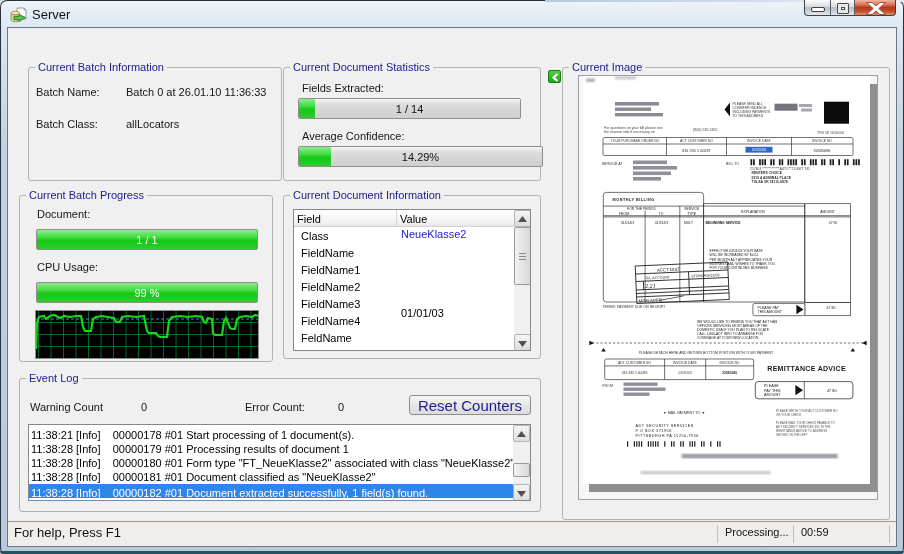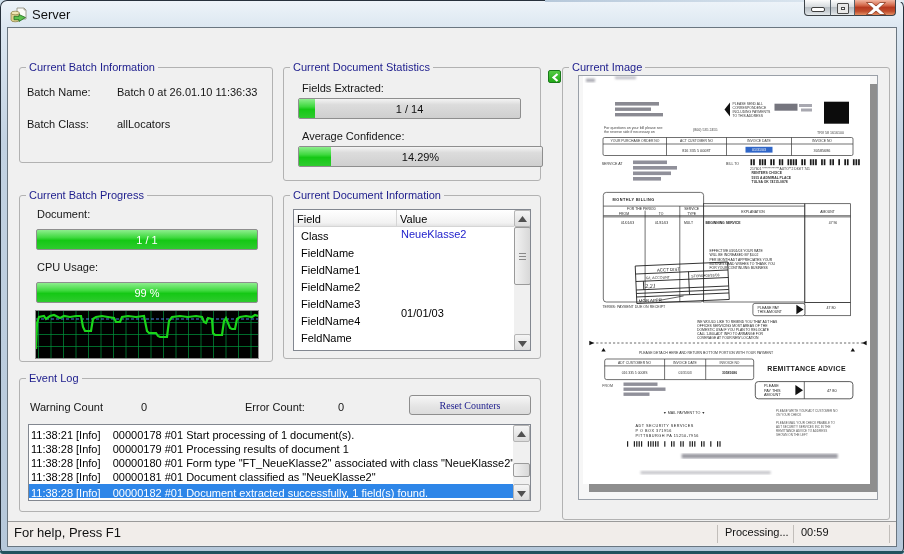--- a/index.html
+++ b/index.html
@@ -33,22 +33,22 @@
 .pbar .ptext { position:absolute; width:100%; text-align:center; top:4px; font-size:11px; color:#101010; }
 .pbar.full { background:linear-gradient(to bottom,#8dee8d 0%,#3fd93f 40%,#15c815 55%,#2ecb2e 100%); }
 .pbar.full .ptext { color:#fff; }
 
 .lv { position:absolute; background:#fff; border:1px solid #828790; }
 
 .sb { position:absolute; width:17px; background:#f0f0f0; }
 .sbbtn { position:absolute; left:0; width:17px; height:17px; background:linear-gradient(to bottom,#f5f5f5,#dcdcdc); border:1px solid #b5b5b5; border-radius:2px; }
 .sbthumb { position:absolute; left:0; width:17px; background:linear-gradient(to right,#f2f2f2,#d8d8d8); border:1px solid #9a9a9a; border-radius:2px; }
 button#reset { position:absolute; left:389px; top:16px; width:122px; height:20px; border:1px solid #8e8e8e; border-radius:3px;
-  background:linear-gradient(to bottom,#f6f6f6,#e4e4e4 60%,#dcdcdc); font-family:Liberation Serif, serif;
-  font-size:10px; color:#1c1c8c; }
+  background:linear-gradient(to bottom,#f6f6f6,#e4e4e4 60%,#dcdcdc); font-family:Liberation Sans, sans-serif;
+  font-size:15px; color:#1c1c8c; }
 </style>
 </head>
 <body>
 <div id="win"></div>
 <div style="position:absolute;left:545px;top:0;width:359px;height:2px;background:linear-gradient(to right,#b6c8da,#e6eff6);border-radius:0 7px 0 0"></div>
 <div style="position:absolute;left:0;top:551px;width:904px;height:3px;background:#24525e;border-radius:0 0 6px 6px"></div>
 <div id="titlebar">
   <svg id="appicon" viewBox="0 0 17 16">
     <path d="M7 1 h7 l2 2 v9 h-9 z" fill="#fbfbf7" stroke="#8a8a7a" stroke-width="0.8"></path>
     <path d="M14 1 l2 2 h-2 z" fill="#d8d8cc" stroke="#8a8a7a" stroke-width="0.6"></path>
@@ -73,21 +73,21 @@
   </div>
 
 <div id="inner">
  <div id="menubar">
    <span style="left:5px">Batch</span>
       <span style="left:47px">Options</span>
       <span style="left:103px">Help</span>
  </div>
  <div id="client">
 
-  <div class="grp" id="g1" style="left:11px;top:18px;width:254px;height:96px">
+  <div class="grp" id="g1" style="left:20px;top:18px;width:254px;height:114px">
     <span class="ttl">Current Batch Information</span>
     <span class="lbl" style="left:7px;top:18px">Batch Name:</span>
     <span class="lbl" style="left:97px;top:18px">Batch 0 at 26.01.10 11:36:33</span>
     <span class="lbl" style="left:7px;top:50px">Batch Class:</span>
     <span class="lbl" style="left:97px;top:50px">allLocators</span>
   </div>
   <div class="grp" id="g2" style="left:275px;top:18px;width:258px;height:114px">
     <span class="ttl">Current Document Statistics</span>
     <span class="lbl" style="left:18px;top:14px">Fields Extracted:</span>
     <div class="pbar" style="left:14px;top:30px;width:223px">

